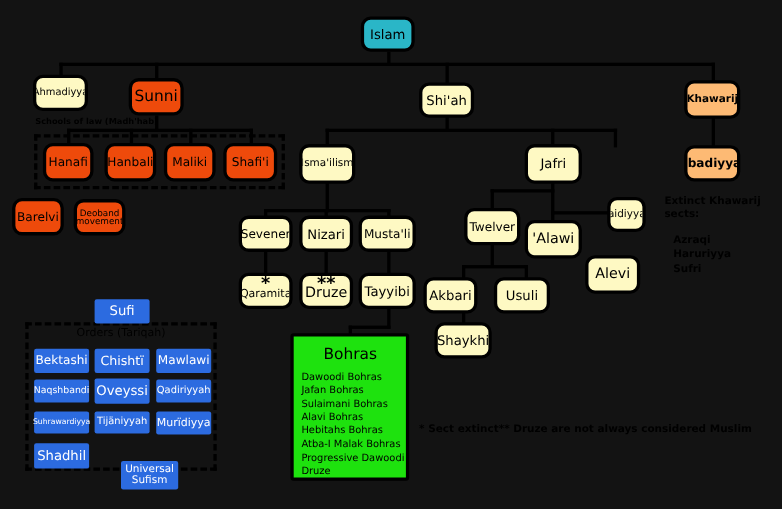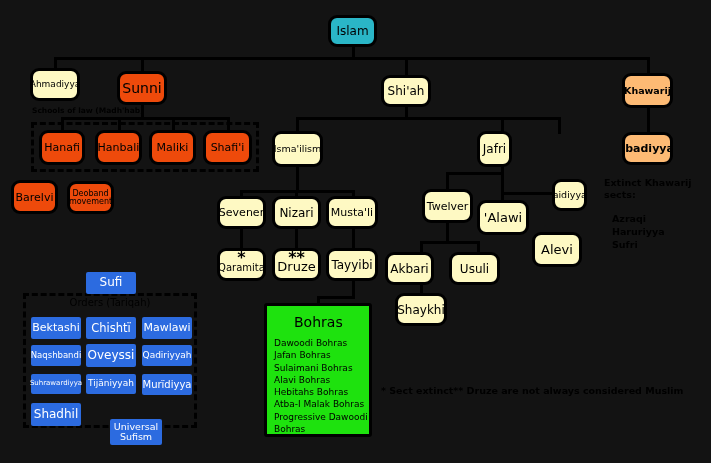--- a/index.html
+++ b/index.html
@@ -86,21 +86,21 @@
 
   <div class="n red" style="left:39px;top:130px;width:46px;height:35px;font-size:11px;">Hanafi</div>
   <div class="n red" style="left:95px;top:130px;width:47px;height:35px;font-size:11px;">Hanbali</div>
   <div class="n red" style="left:149px;top:130px;width:47px;height:35px;font-size:11px;">Maliki</div>
   <div class="n red" style="left:203px;top:130px;width:49px;height:35px;font-size:11px;">Shafi'i</div>
 
   <div class="n red" style="left:11px;top:180px;width:47px;height:34px;font-size:11px;">Barelvi</div>
   <div class="n red" style="left:67px;top:181px;width:47px;height:33px;font-size:8px;padding:0 2px;">Deoband movement</div>
 
   <div class="n green" style="left:272px;top:131px;width:51px;height:36px;font-size:9.5px;">Isma'ilism</div>
-  <div class="n green" style="left:477px;top:131px;width:35px;height:36px;font-size:12px;">Jafri</div>
+  <div class="n green" style="left:477px;top:131px;width:52px;height:36px;font-size:12px;">Jafri</div>
   <div class="n green" style="left:552px;top:133px;width:35px;height:32px;font-size:9.5px;margin-top:46px;">Zaidiyyah</div>
 
   <div class="n green" style="left:217px;top:196px;width:49px;height:33px;font-size:11px;">Sevener</div>
   <div class="n green" style="left:272px;top:196px;width:49px;height:33px;font-size:12px;">Nizari</div>
   <div class="n green" style="left:326px;top:196px;width:52px;height:33px;font-size:11px;">Musta'li</div>
 
   <div class="n green starred" style="left:217px;top:248px;width:49px;height:33px;font-size:10px;">
     <span class="mark">*</span>
     <span>Qaramita</span>
   </div>
@@ -126,21 +126,21 @@
 
   <div class="bigbox" style="left:264px;top:303px;width:108px;height:134px;">
     <span class="title">Bohras</span>
     <div class="items">
       <div>Dawoodi Bohras</div>
       <div>Jafan Bohras</div>
       <div>Sulaimani Bohras</div>
       <div>Alavi Bohras</div>
       <div>Hebitahs Bohras</div>
       <div>Atba-I Malak Bohras</div>
-      <div>Progressive Dawoodi Bohras</div>
+      <div>Progressive Dawoodi Druze</div>
     </div>
   </div>
 
   <div class="blue" style="left:86px;top:272px;width:50px;height:22px;font-size:12px;">Sufi</div>
   <div class="otxt" style="left:53px;top:297px;width:114px;text-align:center;font-size:10px;">Orders (Tariqah)</div>
 
   <div class="blue" style="left:31px;top:317px;width:50px;height:22px;font-size:11px;">Bektashi</div>
   <div class="blue" style="left:86px;top:317px;width:50px;height:22px;font-size:11.5px;">Chishtï</div>
   <div class="blue" style="left:142px;top:317px;width:50px;height:22px;font-size:11px;">Mawlawi</div>
   <div class="blue" style="left:31px;top:345px;width:50px;height:21px;font-size:8.5px;">Naqshbandi</div>

